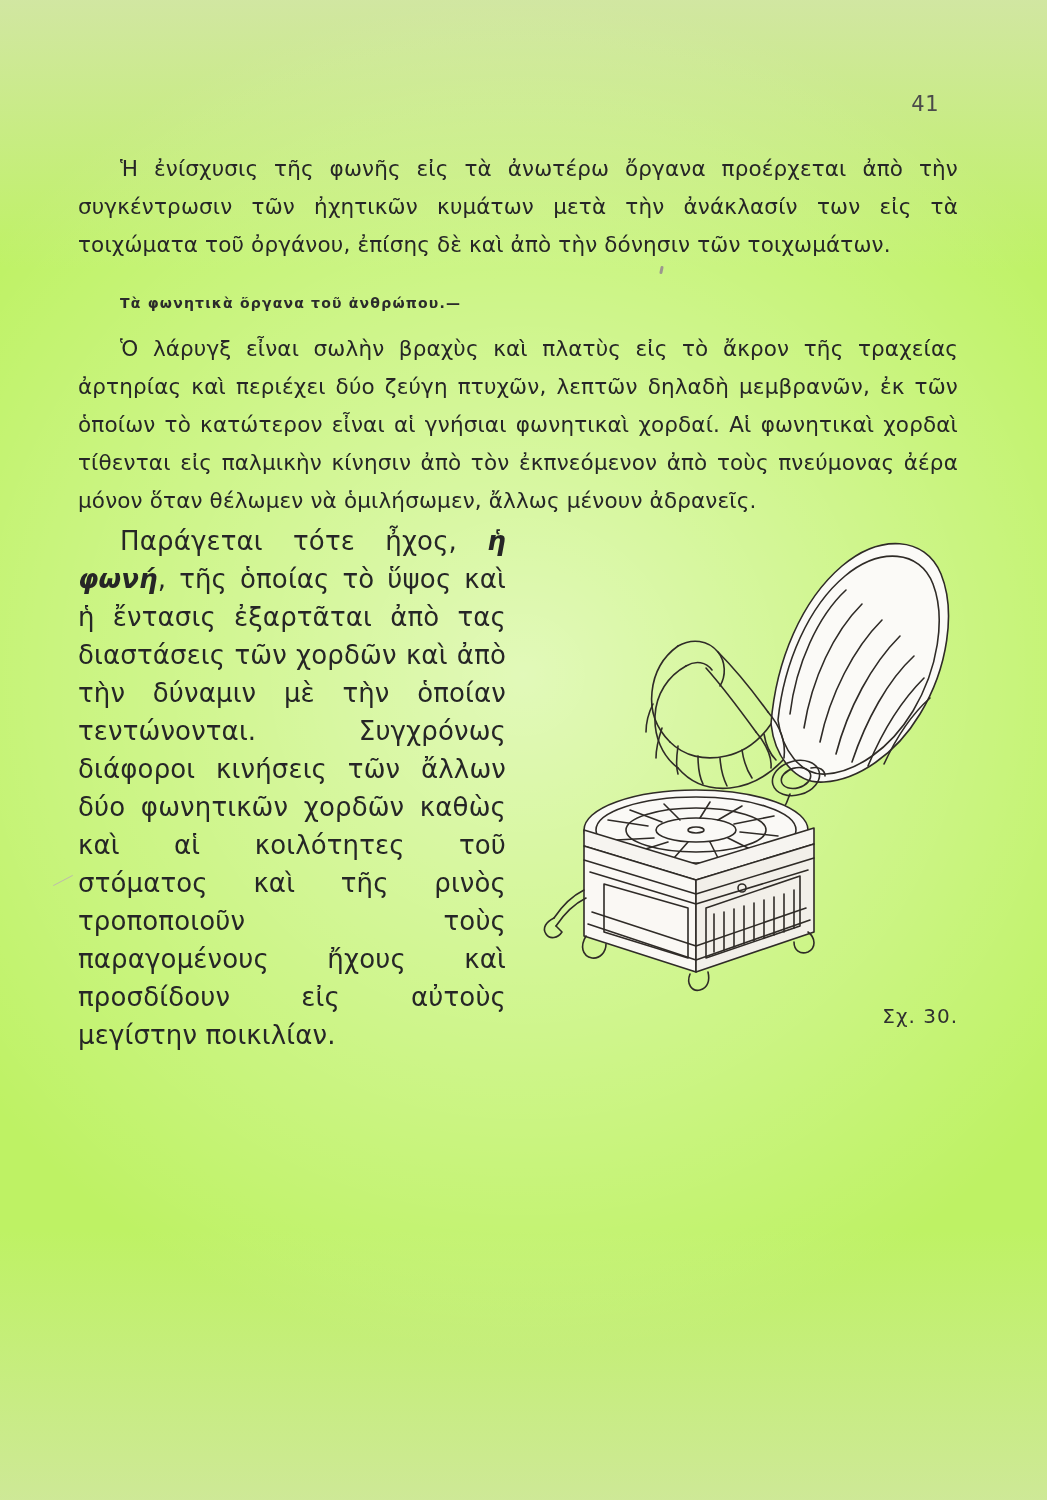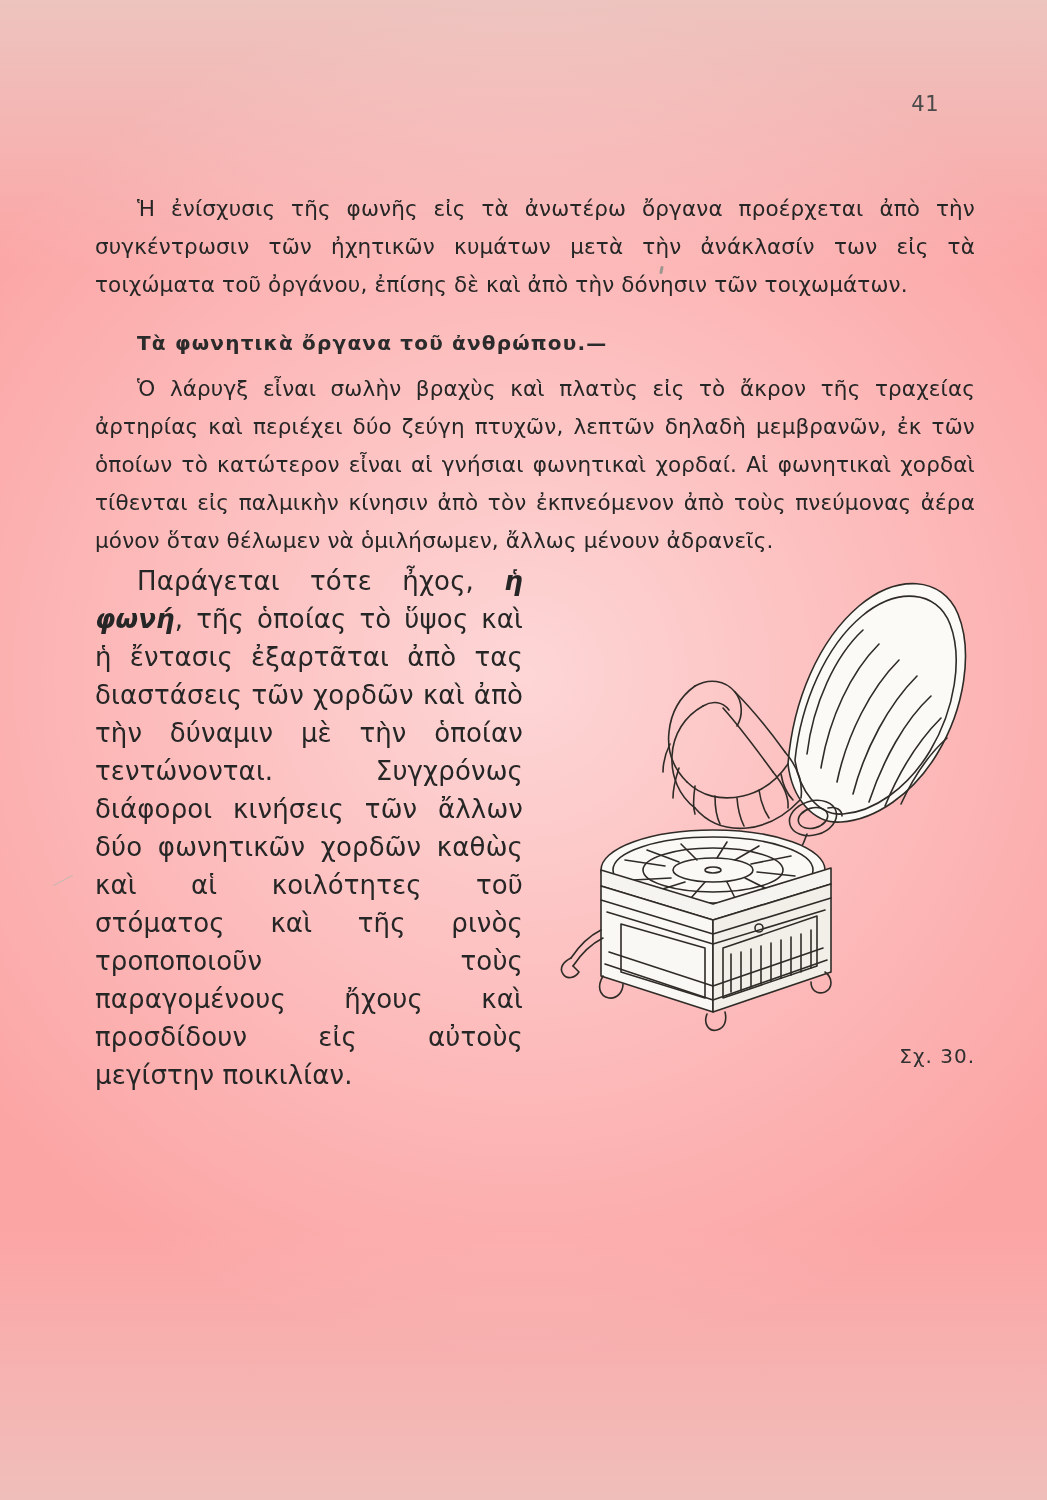--- a/index.html
+++ b/index.html
@@ -5,21 +5,21 @@
   html, body {
     margin: 0;
     padding: 0;
     background: #ffffff;
   }
   .page {
     position: relative;
     width: 1047px;
     height: 1500px;
     margin: 0 auto;
-    background: #fca5a5;
+    background: #bef264;
     overflow: hidden;
     font-family: "DejaVu Sans", sans-serif;
     color: #2b2b2b;
   }
   
   .paper-tint {
     position: absolute;
     inset: 0;
     background:
       radial-gradient(circle at 50% 45%, rgba(255,255,255,0.55) 0%, rgba(255,255,255,0.0) 70%),
@@ -30,39 +30,38 @@
     position: absolute;
     top: 92px;
     right: 108px;
     font-size: 21px;
     color: #4a4a4a;
     letter-spacing: 0.5px;
   }
   .content {
     position: absolute;
     top: 150px;
-    left: 95px;
+    left: 78px;
     width: 880px;
-    margin-top: 40px;
   }
   p {
     margin: 0 0 2px 0;
     font-size: 21.5px;
     line-height: 38px;
     text-align: justify;
     text-justify: inter-word;
     letter-spacing: 0.15px;
     color: #262626;
   }
   p.indent {
     text-indent: 42px;
   }
   .heading {
     margin: 20px 0 8px 0;
-    font-size: 20px;
+    font-size: 14px;
     font-weight: bold;
     letter-spacing: 1.2px;
     text-indent: 42px;
     line-height: 38px;
   }
   .em {
     font-style: italic;
     font-weight: bold;
   }
   .bold {

